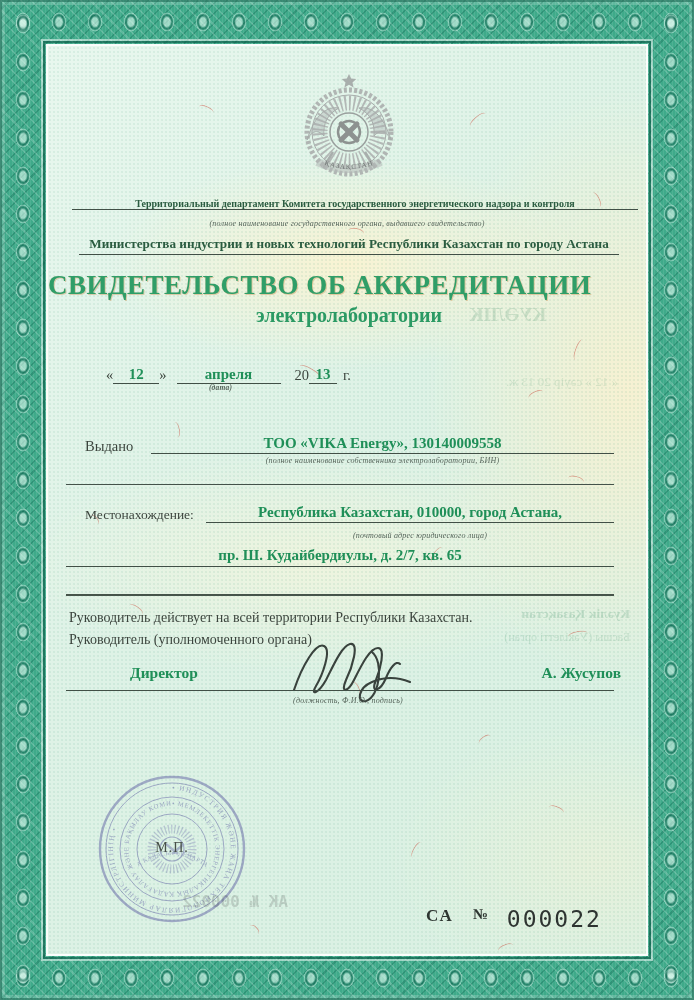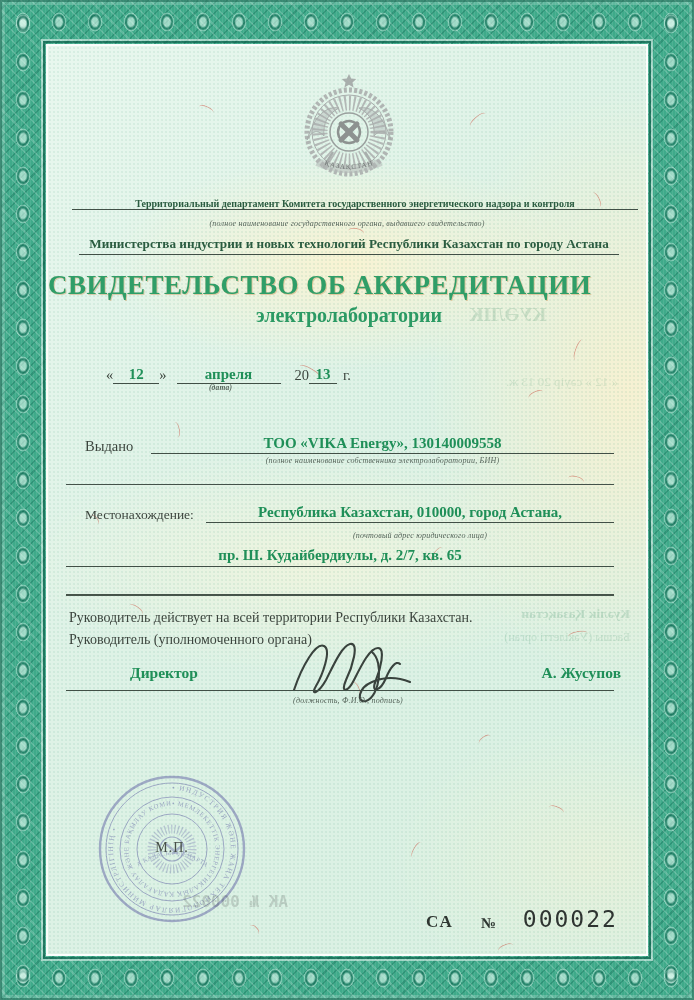--- a/index.html
+++ b/index.html
@@ -50,21 +50,21 @@
   .daterow{display:flex;align-items:flex-end;font-size:14.5px;color:#3b443d;}
   .useg{border-bottom:1px solid #414f46;text-align:center;font-weight:bold;font-size:15px;color:#1f8f58;position:relative;}
 
   .ghost{position:absolute;transform:scaleX(-1);color:rgba(30,120,75,.16);font-weight:bold;white-space:nowrap;}
 
   .fiber{position:absolute;width:16px;height:8px;border-radius:50%;
     border-top:1.5px solid rgba(205,85,70,.5);}
 
   .mp{position:absolute;left:0;right:0;top:66px;text-align:center;font-size:14px;color:#474f49;letter-spacing:1px;}
 
-  .serialrow{display:flex;align-items:flex-end;gap:27px;color:#2e3631;}
+  .serialrow{display:flex;align-items:flex-start;gap:19px;color:#2e3631;}
   .serial-prefix{font-weight:bold;font-size:17px;letter-spacing:2px;}
   .serial-sign{font-weight:bold;font-size:15px;}
   .serial-num{font-family:"DejaVu Sans Mono",monospace;font-size:23px;letter-spacing:2px;color:#2e3431;}
 </style>
 </head>
 <body>
 
 <div class="cert">
 
   <div class="frame">

